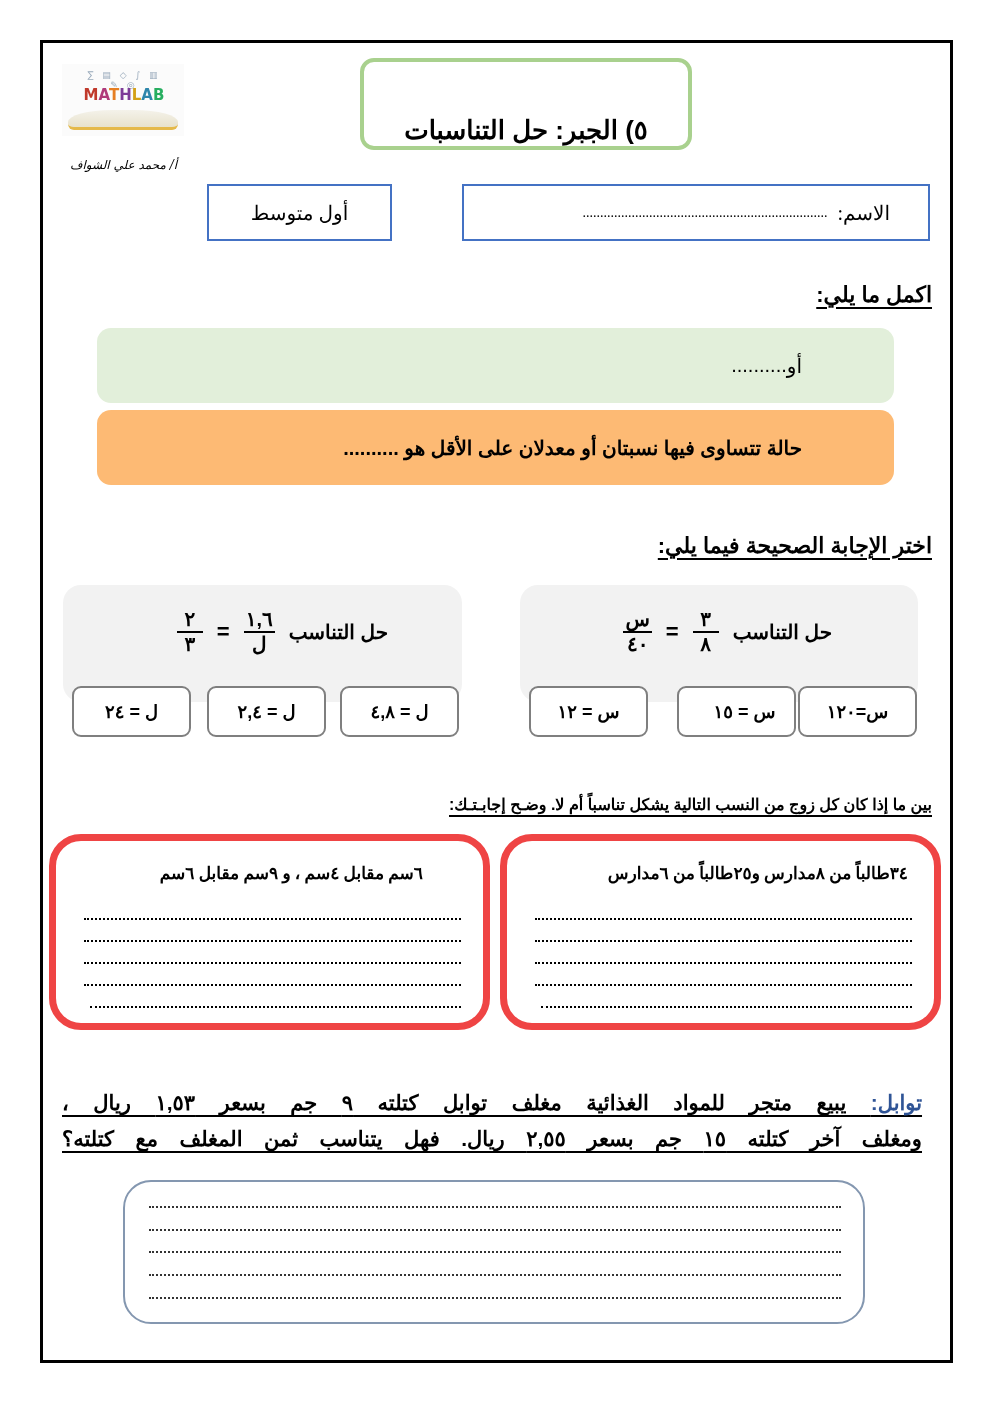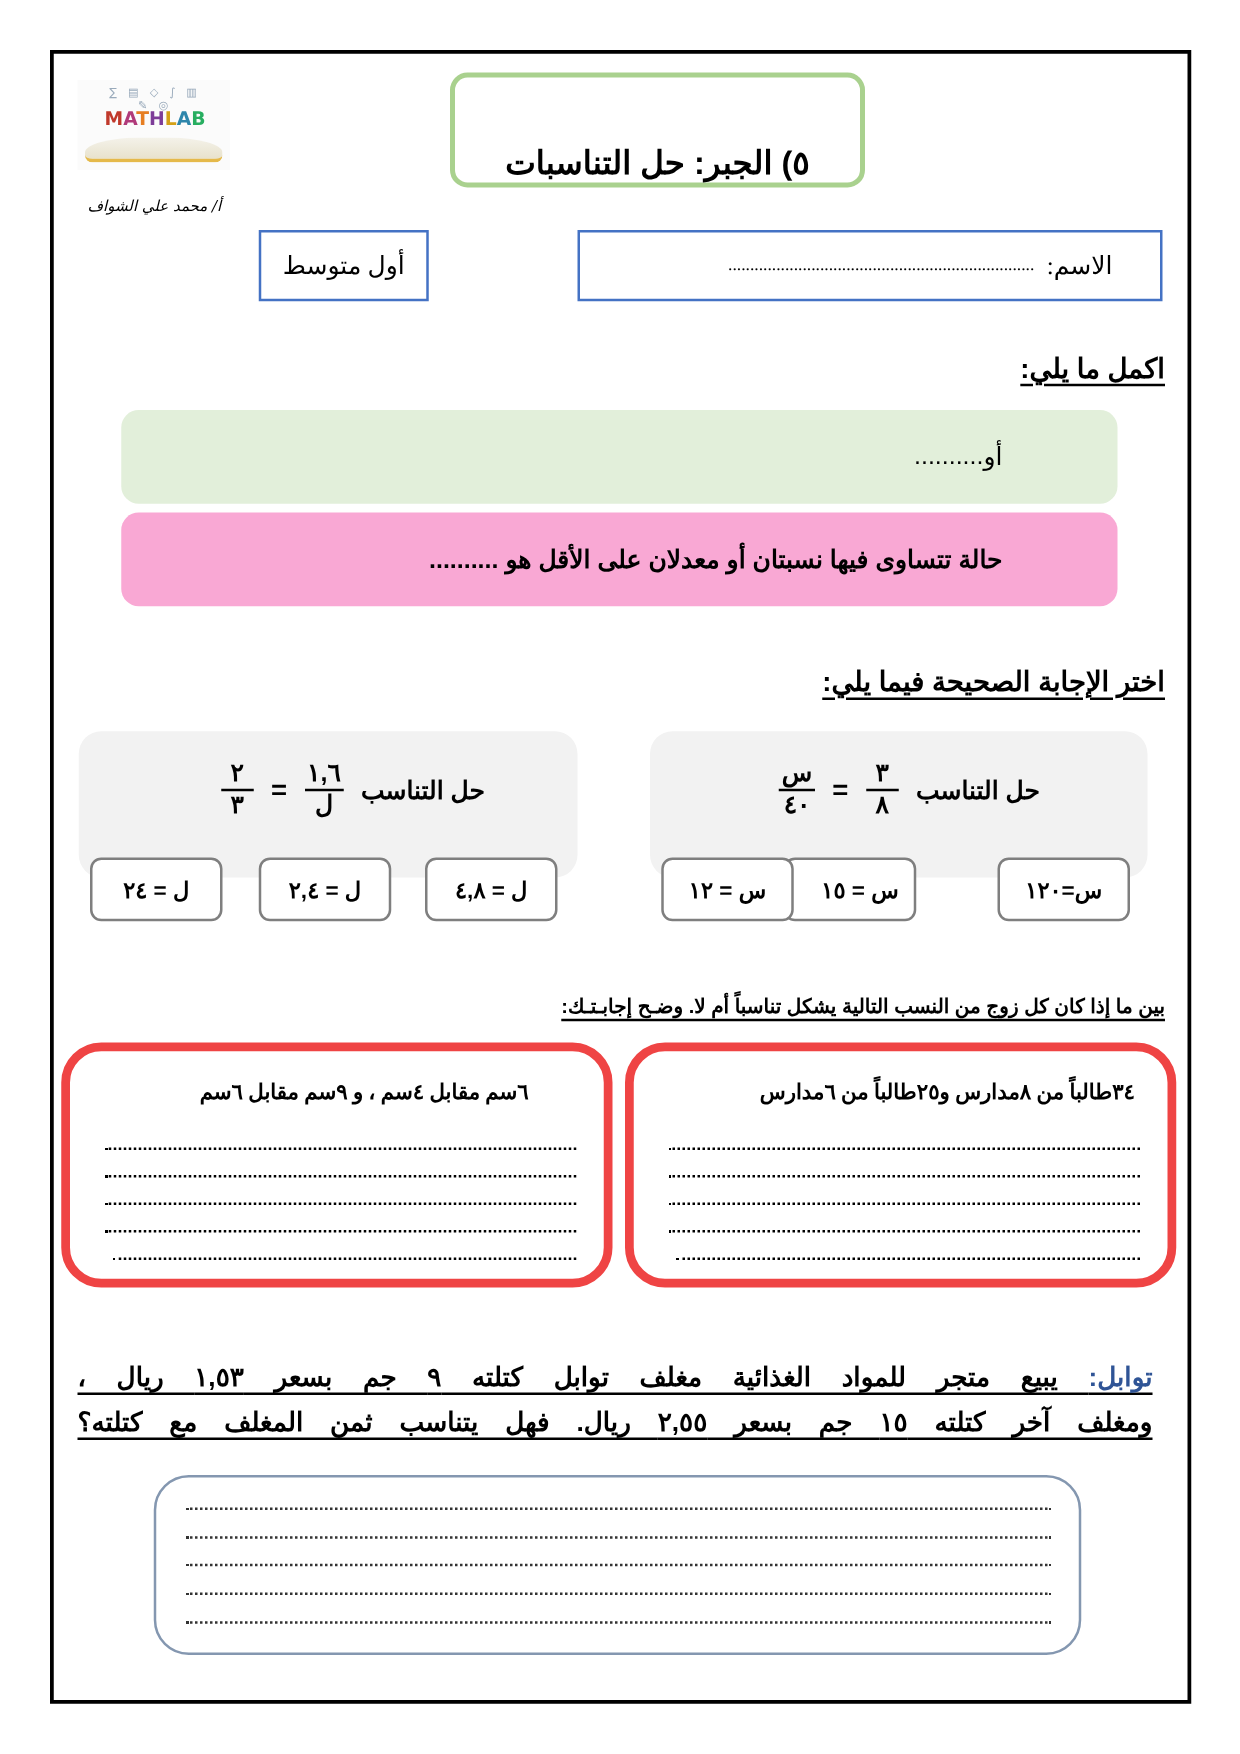--- a/index.html
+++ b/index.html
@@ -47,21 +47,21 @@
     
     .title-box {
       position: absolute; left: 360px; top: 58px; width: 332px; height: 92px;
       border: 4px solid #a9d18e; border-radius: 14px;
       display: flex; align-items: flex-end; justify-content: center; padding-top: 22px;
     }
     .title-box span { font-size: 26px; font-weight: bold; font-family: "Liberation Sans", sans-serif; }
 
     
     .grade-box {
-      position: absolute; left: 207px; top: 184px; width: 136px; height: 57px;
+      position: absolute; left: 207px; top: 184px; width: 185px; height: 57px;
       border: 2.5px solid #4472c4; display: flex; align-items: center; justify-content: center;
       font-size: 20px; font-family: "Liberation Serif", serif;
     }
     .name-box {
       position: absolute; left: 462px; top: 184px; width: 468px; height: 57px;
       border: 2.5px solid #4472c4; display: flex; align-items: center; padding-right: 38px;
       font-size: 20px; font-family: "Liberation Serif", serif;
     }
     .name-box .dots { font-size: 14px; margin-right: 10px; letter-spacing: 0px; }
 
@@ -72,21 +72,21 @@
       font-family: "Liberation Sans", sans-serif; white-space: nowrap;
     }
 
     
     .fill-box {
       position: absolute; left: 97px; width: 797px; height: 75px; border-radius: 14px;
       display: flex; align-items: center; padding-right: 92px;
       font-size: 20px; font-weight: bold; font-family: "Liberation Sans", sans-serif;
     }
     .fill-green { top: 328px; background: #e2efda; }
-    .fill-yellow { top: 410px; background: #f9a8d4; }
+    .fill-yellow { top: 410px; background: #fdba74; }
     .fill-box .plain { font-weight: normal; }
 
     
     .mcq-panel {
       position: absolute; top: 585px; height: 117px; background: #f2f2f2; border-radius: 18px;
     }
     .mcq-right { left: 520px; width: 398px; }
     .mcq-left { left: 63px; width: 399px; }
 
     .mcq-question {
@@ -95,21 +95,21 @@
     }
     .mcq-right .mcq-question { right: 86px; }
     .mcq-left .mcq-question { right: 74px; }
     .mcq-question .label { font-size: 20px; }
     .frac { display: inline-flex; flex-direction: column; align-items: center; font-size: 20px; line-height: 1.05; }
     .frac .num { padding: 0 2px 1px; border-bottom: 2px solid #000; min-width: 26px; text-align: center; }
     .frac .den { padding-top: 1px; text-align: center; }
     .eq { font-size: 22px; font-weight: bold; }
 
     .option {
-      position: absolute; top: 686px; height: 51px; width: 106px; background: #fff;
+      position: absolute; top: 686px; height: 51px; width: 119px; background: #fff;
       border: 2.5px solid #7f7f7f; border-radius: 9px;
       display: flex; align-items: center; justify-content: center;
       font-size: 18px; font-weight: bold; font-family: "Liberation Sans", sans-serif; white-space: nowrap;
     }
 
     
     .ratio-box {
       position: absolute; top: 834px; height: 196px; border: 7px solid #ef4444; border-radius: 32px;
       font-family: Liberation Serif, serif;
     }
@@ -203,21 +203,21 @@
     </span>
     <span class="eq">=</span>
     <span class="frac">
       <span class="num">٢</span>
       <span class="den">٣</span>
     </span>
   </div>
 </div>
 
 <div class="option" style="left:798px;">س=١٢٠</div>
-<div class="option" style="left:627px;padding-left:16px;">س = ١٥</div>
+<div class="option" style="left:677px;padding-left:16px;">س = ١٥</div>
 <div class="option" style="left:529px;">س = ١٢</div>
 
 <div class="option" style="left:340px;">ل = ٤,٨</div>
 <div class="option" style="left:207px;">ل = ٢,٤</div>
 <div class="option" style="left:72px;">ل = ٢٤</div>
 
 <div class="section-heading" style="top:795px; font-size:16px;">بين ما إذا كان كل زوج من النسب التالية يشكل تناسباً أم لا. وضـح إجابـتـك:</div>
 
 <div class="ratio-box ratio-right">
   <div class="prompt">٣٤طالباً من ٨مدارس و٢٥طالباً من ٦مدارس</div>

